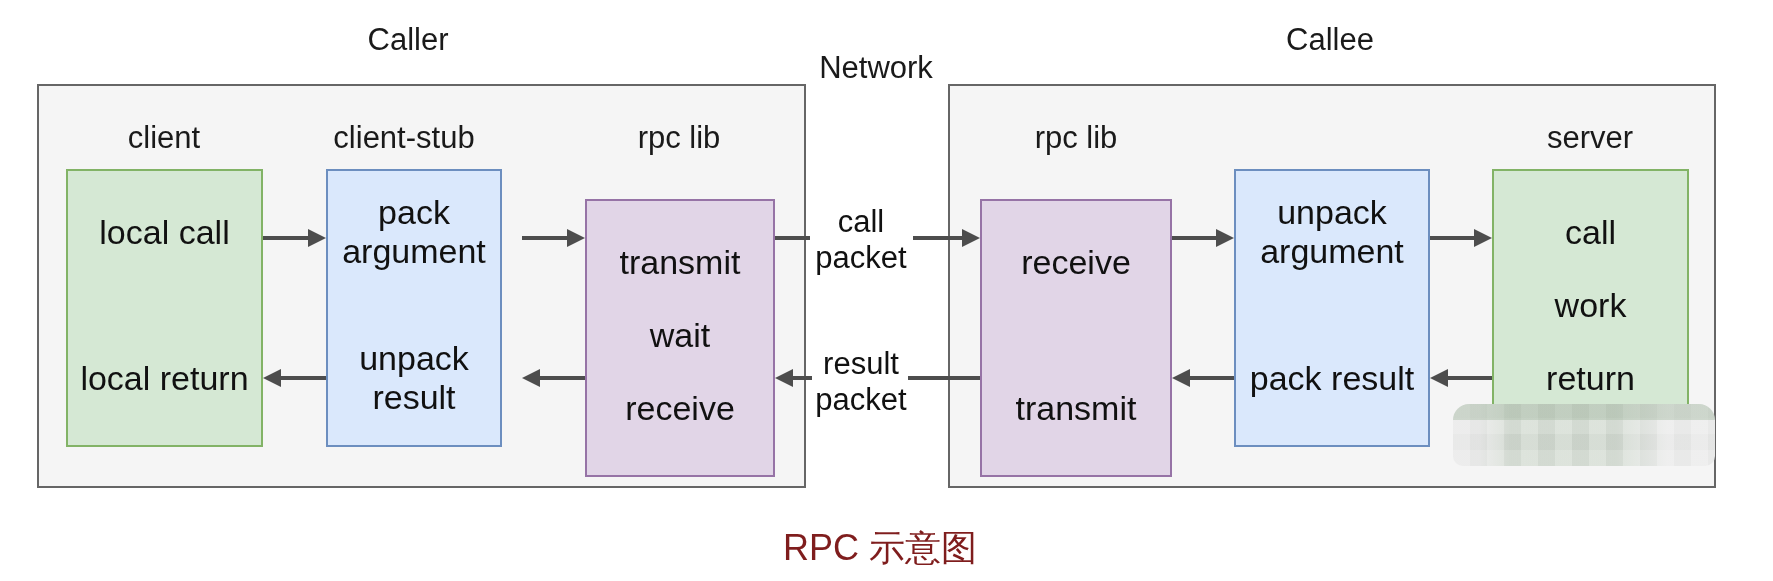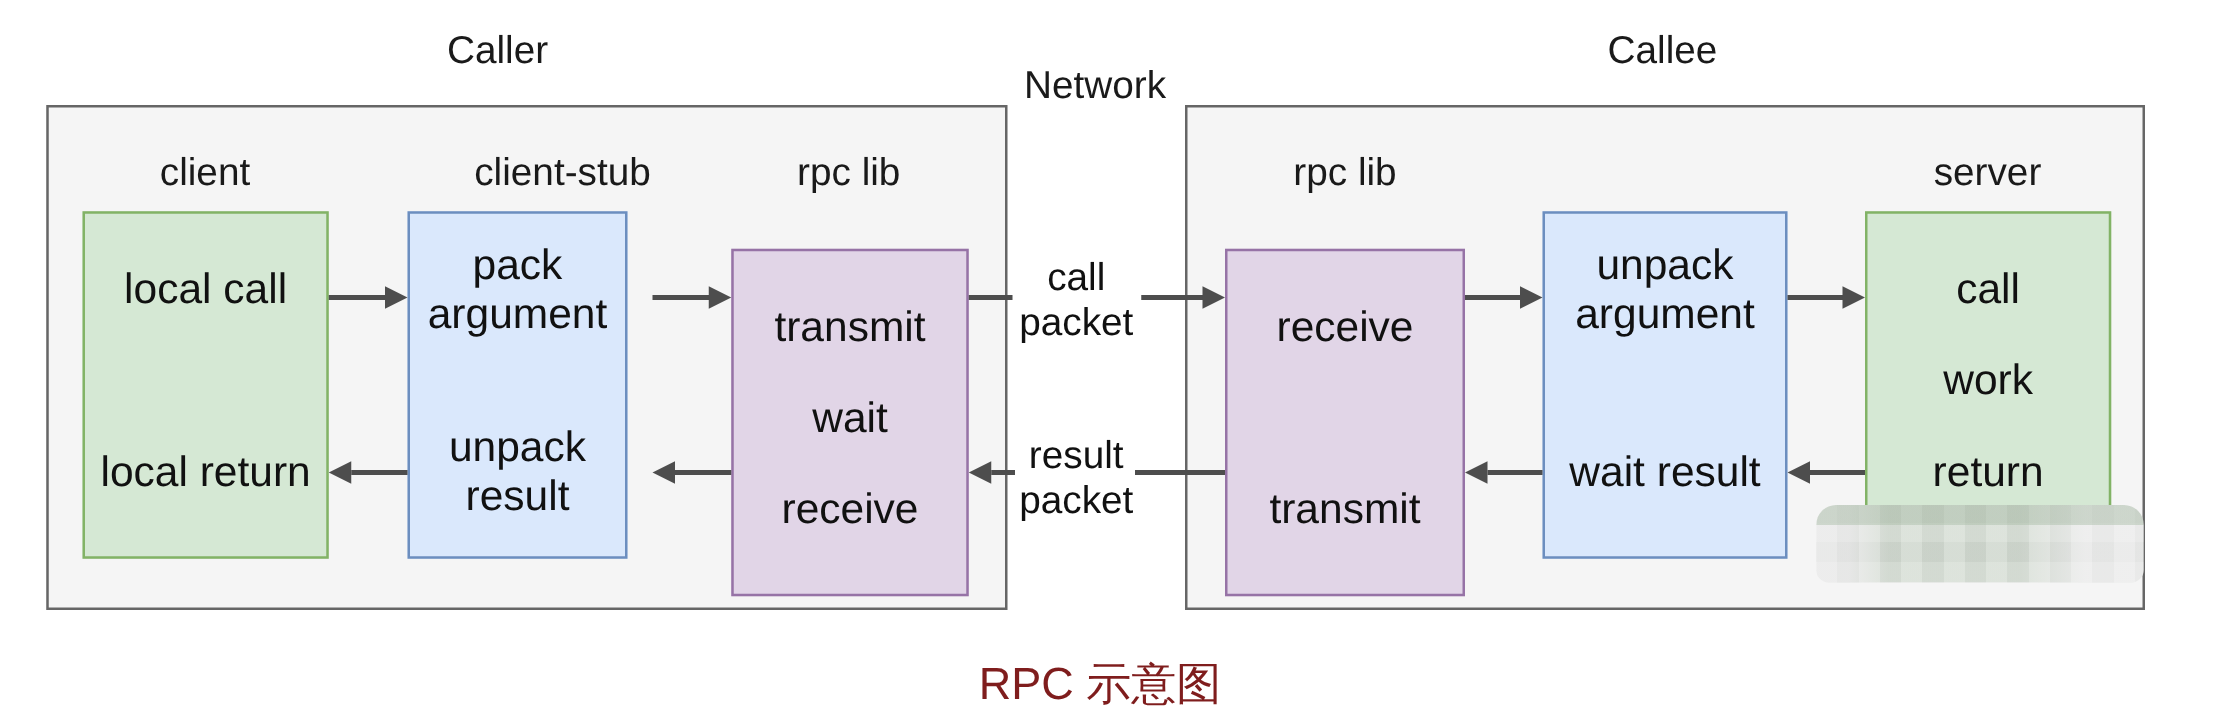--- a/index.html
+++ b/index.html
@@ -103,29 +103,29 @@
       linear-gradient(90deg, rgba(235,235,235,0.75) 0 10%, rgba(205,216,203,0.55) 22% 62%, rgba(238,238,238,0.75) 82% 100%),
       repeating-linear-gradient(90deg, rgba(255,255,255,0.35) 0 17px, rgba(110,122,110,0.12) 17px 34px),
       repeating-linear-gradient(0deg, rgba(255,255,255,0.30) 0 16px, rgba(100,110,100,0.10) 16px 32px);
   }
 </style>
 </head>
 <body>
 
 <div class="canvas">
 
-  <div class="top-label" style="left:398px;top:40px;">Caller</div>
+  <div class="top-label" style="left:408px;top:40px;">Caller</div>
   <div class="top-label" style="left:876px;top:40px;margin-top:28px;">Network</div>
   <div class="top-label" style="left:1330px;top:40px;">Callee</div>
 
   <div class="outer-box caller"></div>
   <div class="outer-box callee"></div>
 
   <div class="col-header" style="left:164px;">client</div>
-  <div class="col-header" style="left:450px;">client-stub</div>
+  <div class="col-header" style="left:404px;">client-stub</div>
   <div class="col-header" style="left:679px;">rpc lib</div>
 
   <div class="col-header" style="left:1076px;">rpc lib</div>
   <div class="col-header" style="left:1590px;">server</div>
 
   <div class="inner-box green" style="left:66px;width:197px;">
     <div class="row r1">local call</div>
     <div class="row r2">local return</div>
   </div>
   <div class="inner-box blue" style="left:326px;width:176px;">
@@ -137,21 +137,21 @@
     <div class="row rm">wait</div>
     <div class="row r2">receive</div>
   </div>
 
   <div class="inner-box purple" style="left:980px;width:192px;">
     <div class="row r1">receive</div>
     <div class="row r2">transmit</div>
   </div>
   <div class="inner-box blue" style="left:1234px;width:196px;">
     <div class="row r1">unpack argument</div>
-    <div class="row r2">wait result</div>
+    <div class="row r2">pack result</div>
   </div>
   <div class="inner-box green" style="left:1492px;width:197px;">
     <div class="row r1">call</div>
     <div class="row rm">work</div>
     <div class="row r2">return</div>
   </div>
 
   <div class="mosaic"></div>
 
   <div class="aline" style="left:263px;top:236px;width:47px;"></div>

